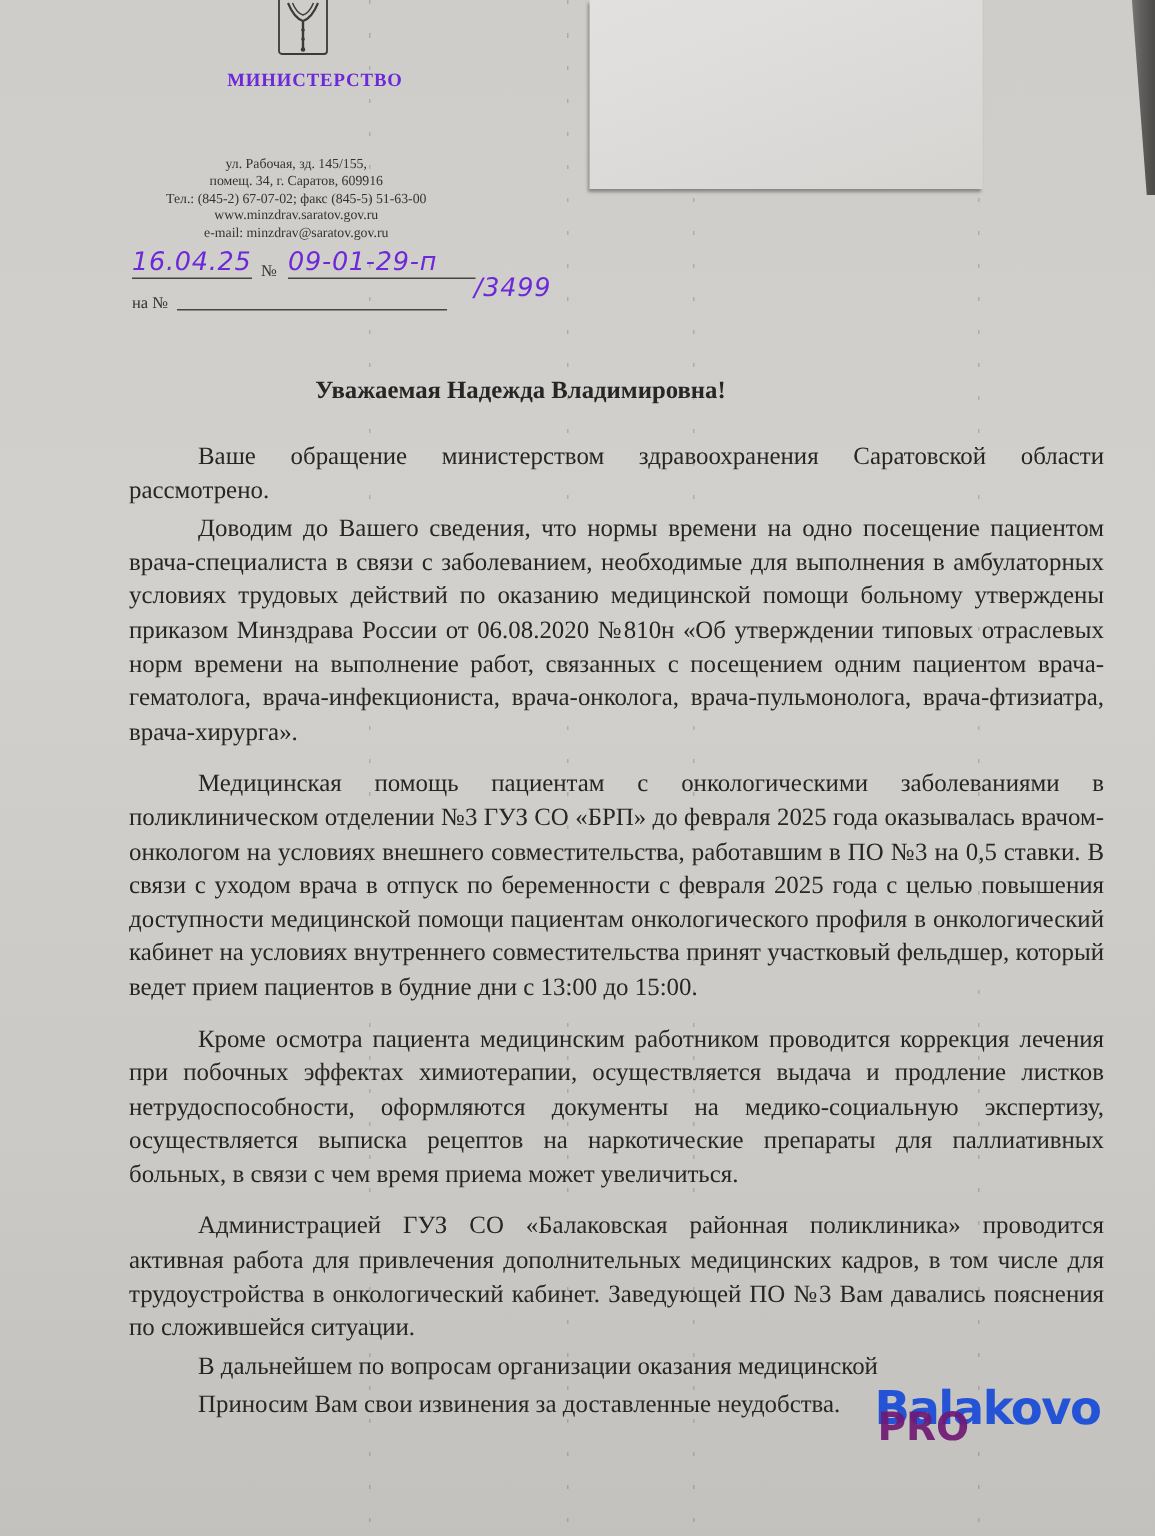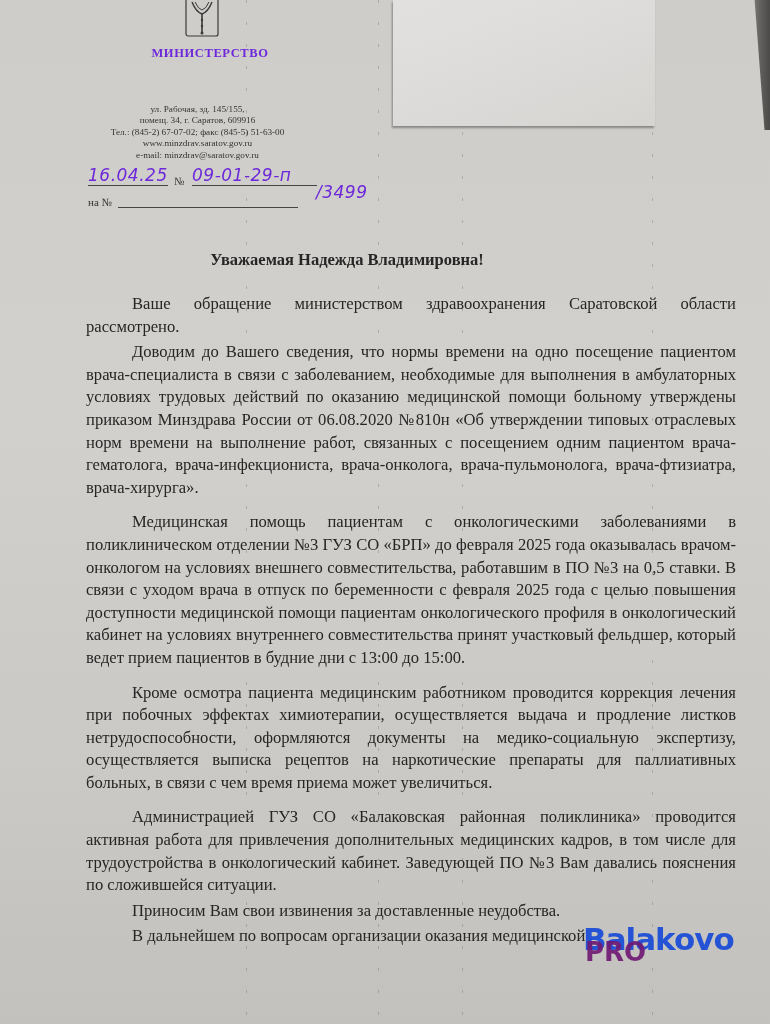--- a/index.html
+++ b/index.html
@@ -129,20 +129,20 @@
 
 <div class="body-text">
   <p>Ваше обращение министерством здравоохранения Саратовской области рассмотрено.</p>
   <p>Доводим до Вашего сведения, что нормы времени на одно посещение пациентом врача-специалиста в связи с заболеванием, необходимые для выполнения в амбулаторных условиях трудовых действий по оказанию медицинской помощи больному утверждены приказом Минздрава России от 06.08.2020 №810н «Об утверждении типовых отраслевых норм времени на выполнение работ, связанных с посещением одним пациентом врача-гематолога, врача-инфекциониста, врача-онколога, врача-пульмонолога, врача-фтизиатра, врача-хирурга».</p>
   <div class="gap"></div>
   <p>Медицинская помощь пациентам с онкологическими заболеваниями в поликлиническом отделении №3 ГУЗ СО «БРП» до февраля 2025 года оказывалась врачом-онкологом на условиях внешнего совместительства, работавшим в ПО №3 на 0,5 ставки. В связи с уходом врача в отпуск по беременности с февраля 2025 года с целью повышения доступности медицинской помощи пациентам онкологического профиля в онкологический кабинет на условиях внутреннего совместительства принят участковый фельдшер, который ведет прием пациентов в будние дни с 13:00 до 15:00.</p>
   <div class="gap"></div>
   <p>Кроме осмотра пациента медицинским работником проводится коррекция лечения при побочных эффектах химиотерапии, осуществляется выдача и продление листков нетрудоспособности, оформляются документы на медико-социальную экспертизу, осуществляется выписка рецептов на наркотические препараты для паллиативных больных, в связи с чем время приема может увеличиться.</p>
   <div class="gap"></div>
   <p>Администрацией ГУЗ СО «Балаковская районная поликлиника» проводится активная работа для привлечения дополнительных медицинских кадров, в том числе для трудоустройства в онкологический кабинет. Заведующей ПО №3 Вам давались пояснения по сложившейся ситуации.</p>
+  <p>В дальнейшем по вопросам организации оказания медицинской</p>
   <p>Приносим Вам свои извинения за доставленные неудобства.</p>
-  <p>В дальнейшем по вопросам организации оказания медицинской</p>
 </div>
 
 <div class="watermark">
   <span class="wm-top">Balakovo</span>
   <span class="wm-bottom">PRO</span>
 </div>
 
 </body></html>

